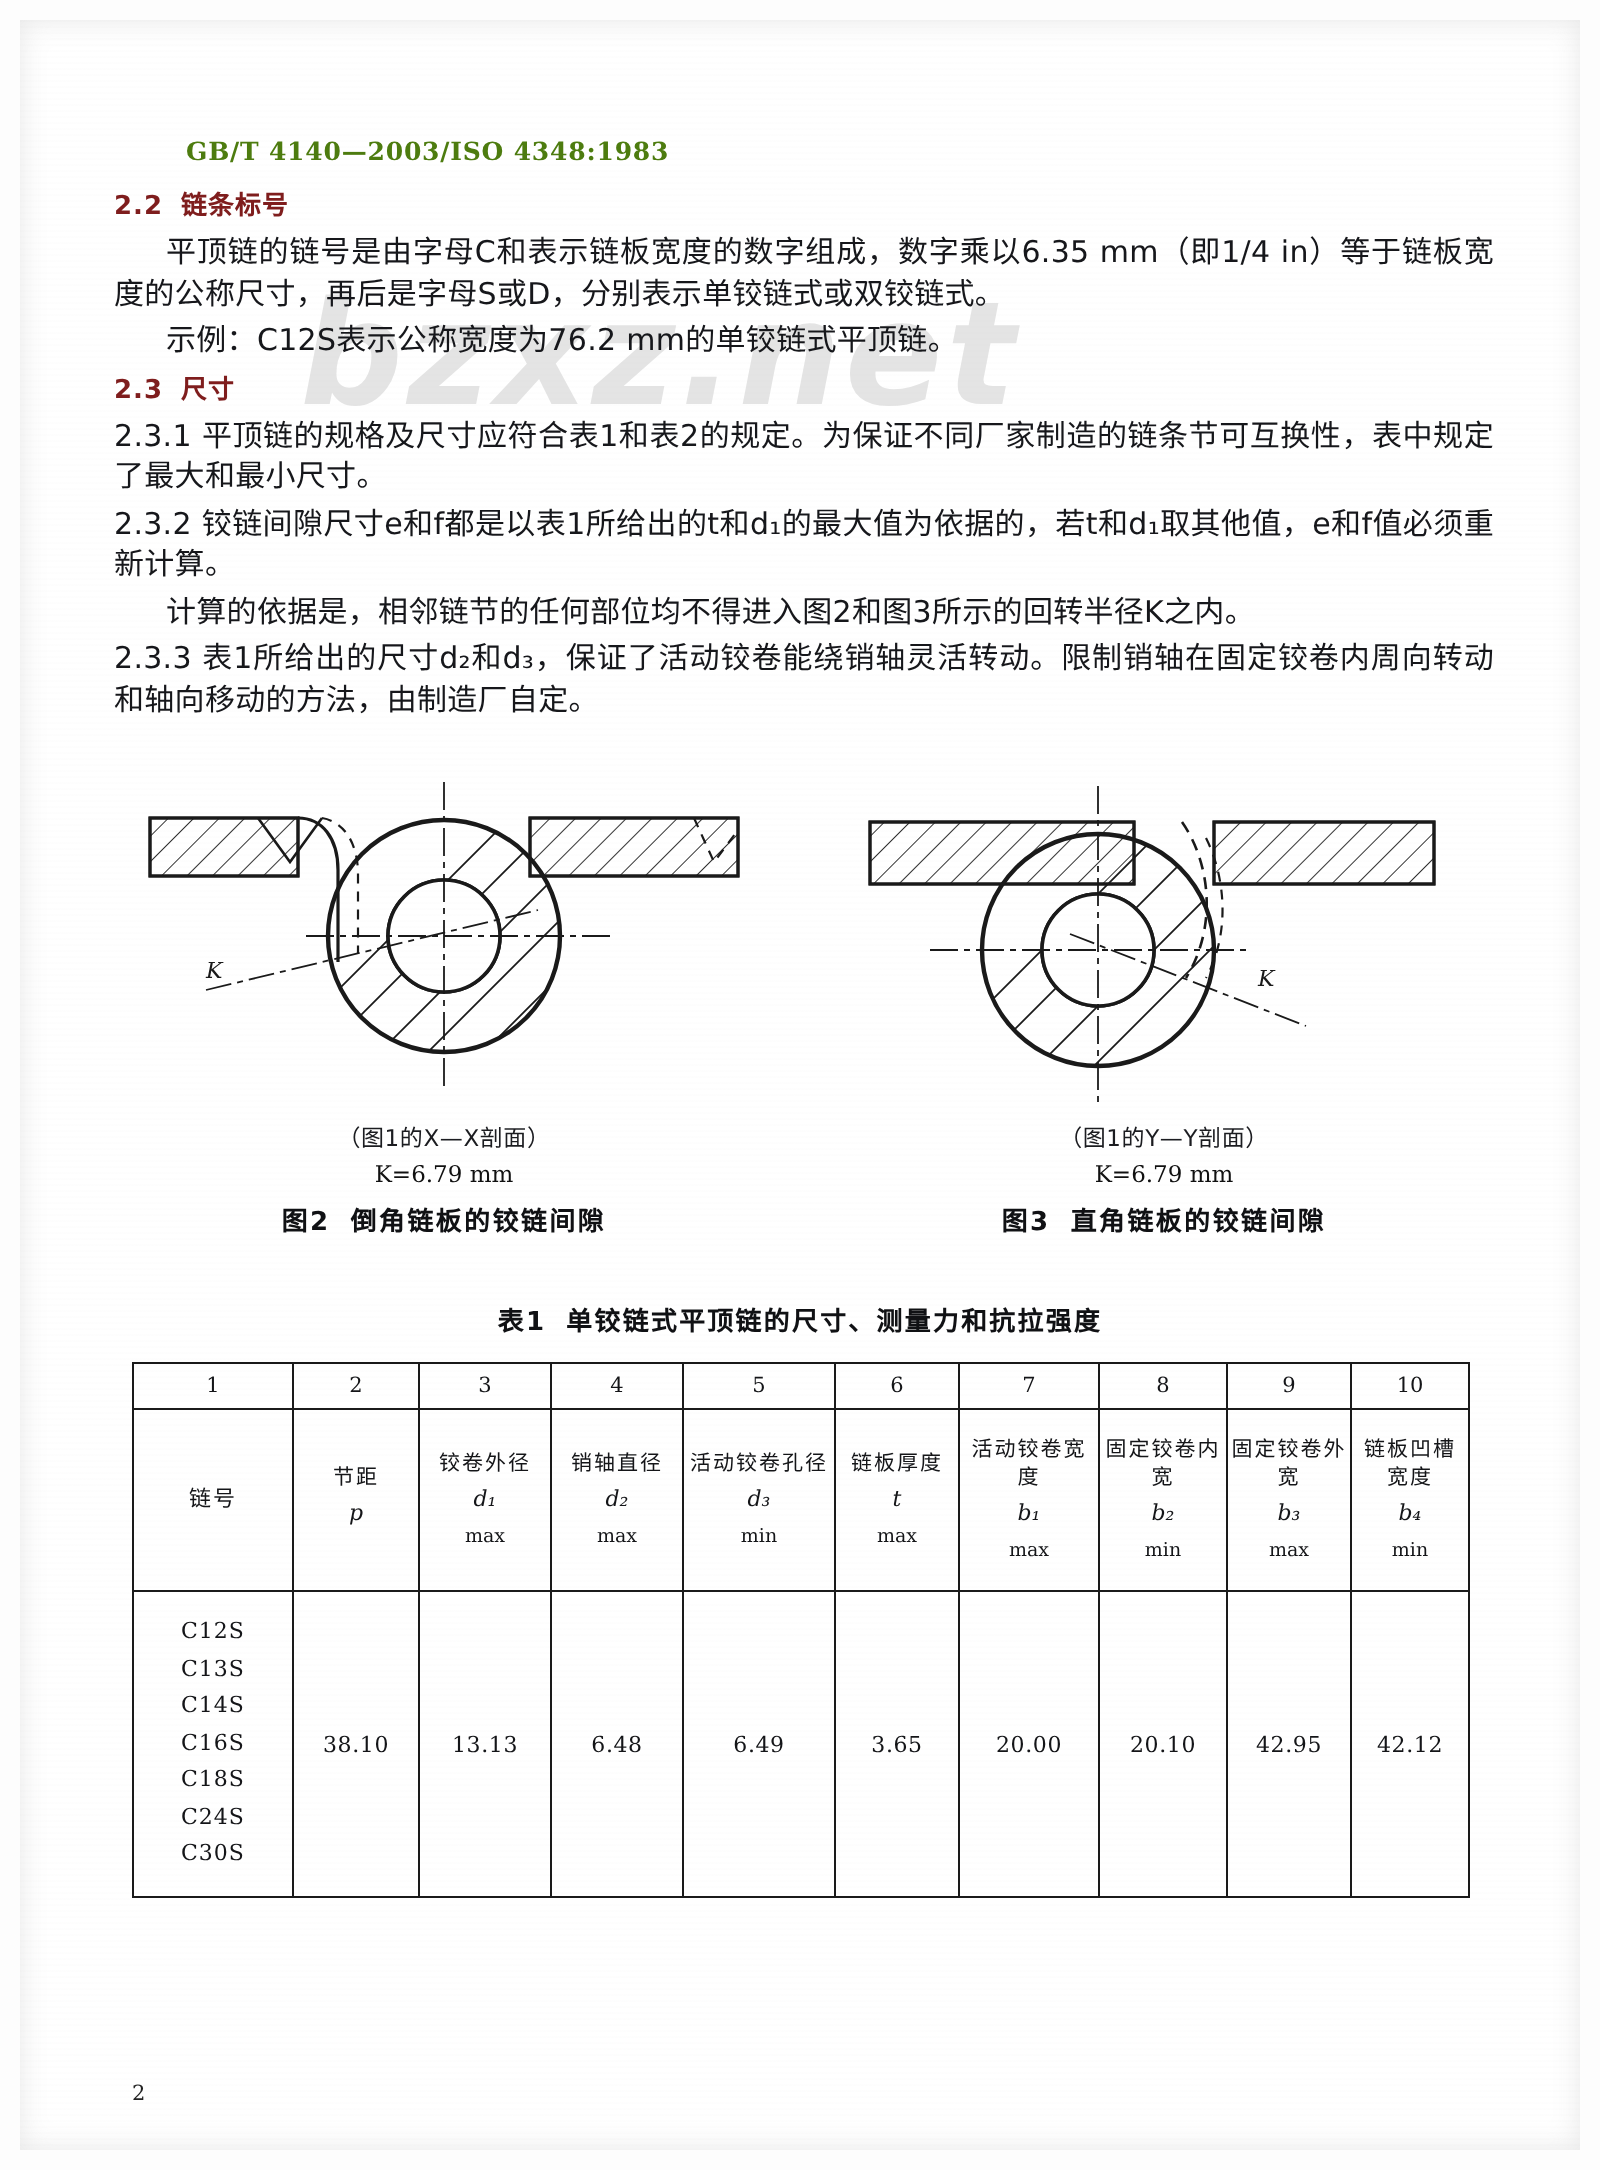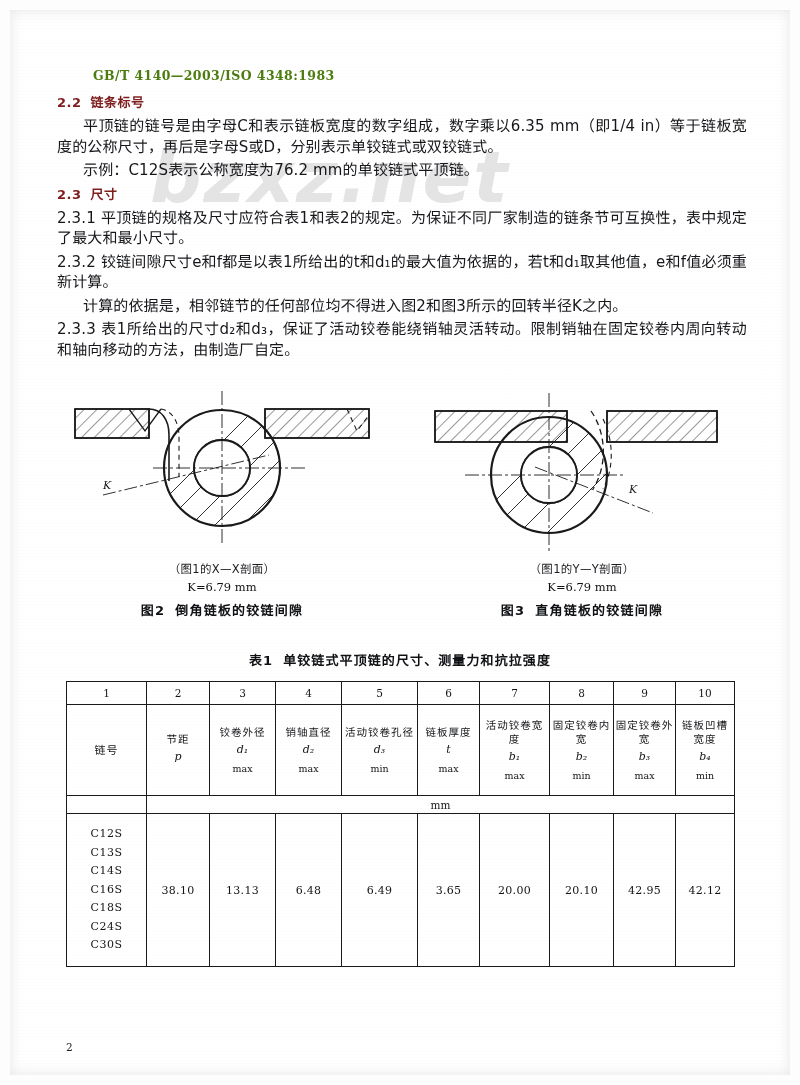--- a/index.html
+++ b/index.html
@@ -426,24 +426,20 @@
         </td>
         <td>
           <div class="hcell">
             <span class="cn">链板凹槽宽度</span>
             <span class="sym">b₄</span>
             <span class="lim">min</span>
           </div>
         </td>
       </tr>
 
-      <tr class="unit-row">
-        <td style="border-right:1px solid #1a1a1a"></td>
-        <td colspan="9">mm</td>
-      </tr>
 
       <tr class="data-row">
         <td>
           <div class="chain-list">
             <span>C12S</span>
             <span>C13S</span>
             <span>C14S</span>
             <span>C16S</span>
             <span>C18S</span>
             <span>C24S</span>

